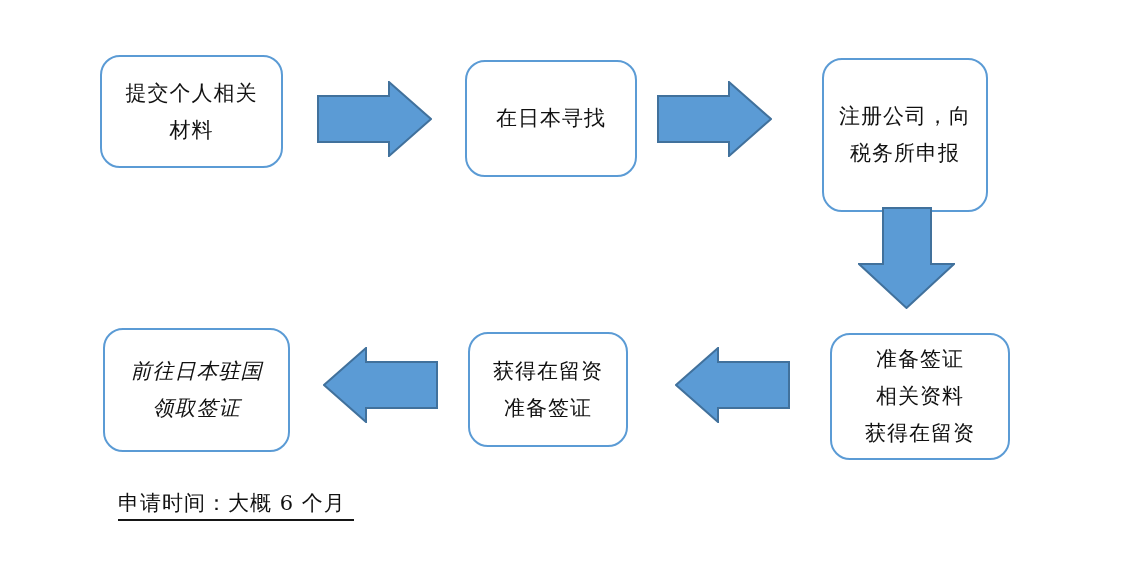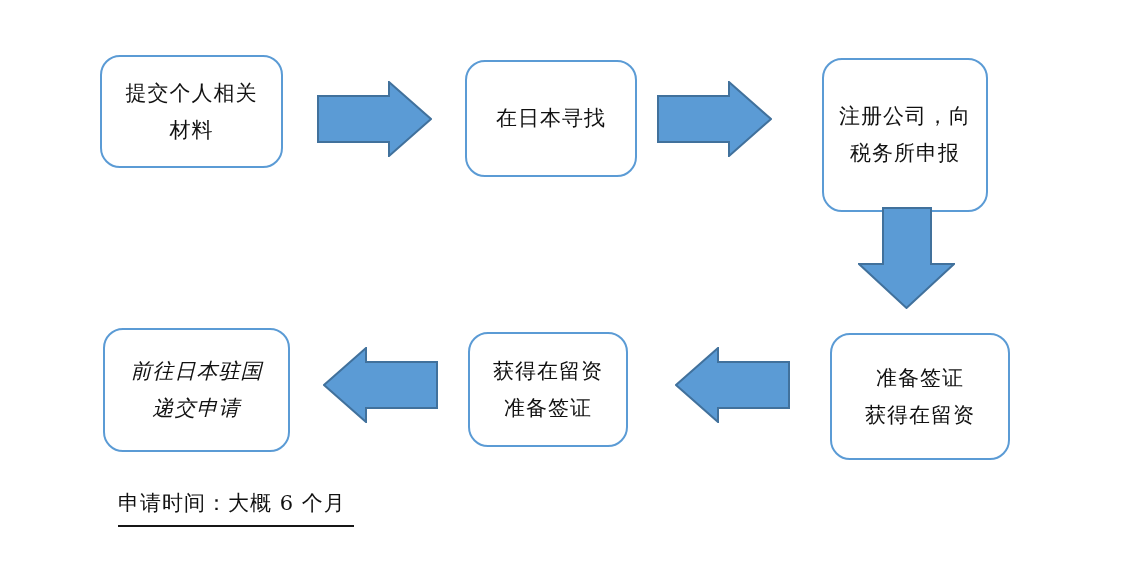--- a/index.html
+++ b/index.html
@@ -43,21 +43,21 @@
     position: absolute;
     left: 118px;
     top: 489px;
     font-size: 21px;
     color: var(--text-color, #111111);
     letter-spacing: 1px;
   }
   .footnote .underlined {
     display: inline-block;
     border-bottom: 2px solid #161616;
-    padding-bottom: 8px;
+    padding-bottom: 2px;
     padding-right: 8px;
   }
 </style>
 </head>
 <body>
 
 <div class="canvas">
 
   <div class="node" style="left:100px; top:55px; width:183px; height:113px;">
     <span class="line">提交个人相关</span>
@@ -68,31 +68,32 @@
     <span class="line">在日本寻找</span>
   </div>
 
   <div class="node" style="left:822px; top:58px; width:166px; height:154px;">
     <span class="line">注册公司，向</span>
     <span class="line">税务所申报</span>
   </div>
 
   <div class="node" style="left:830px; top:333px; width:180px; height:127px;">
     <span class="line">准备签证</span>
+    <span class="line">相关资料</span>
     <span class="line">获得在留资</span>
   </div>
 
   <div class="node" style="left:468px; top:332px; width:160px; height:115px;">
     <span class="line">获得在留资</span>
     <span class="line">准备签证</span>
   </div>
 
   <div class="node" style="left:103px; top:328px; width:187px; height:124px;font-style:italic;">
     <span class="line">前往日本驻国</span>
-    <span class="line">递交申请</span>
+    <span class="line">领取签证</span>
   </div>
 
   <svg class="arrow" style="left:317px; top:81px;" width="115" height="76" viewBox="0 0 115 76" aria-hidden="true">
     <polygon points="1,15 72,15 72,1 114,38 72,75 72,61 1,61"></polygon>
   </svg>
 
   <svg class="arrow" style="left:657px; top:81px;" width="115" height="76" viewBox="0 0 115 76" aria-hidden="true">
     <polygon points="1,15 72,15 72,1 114,38 72,75 72,61 1,61"></polygon>
   </svg>
 

